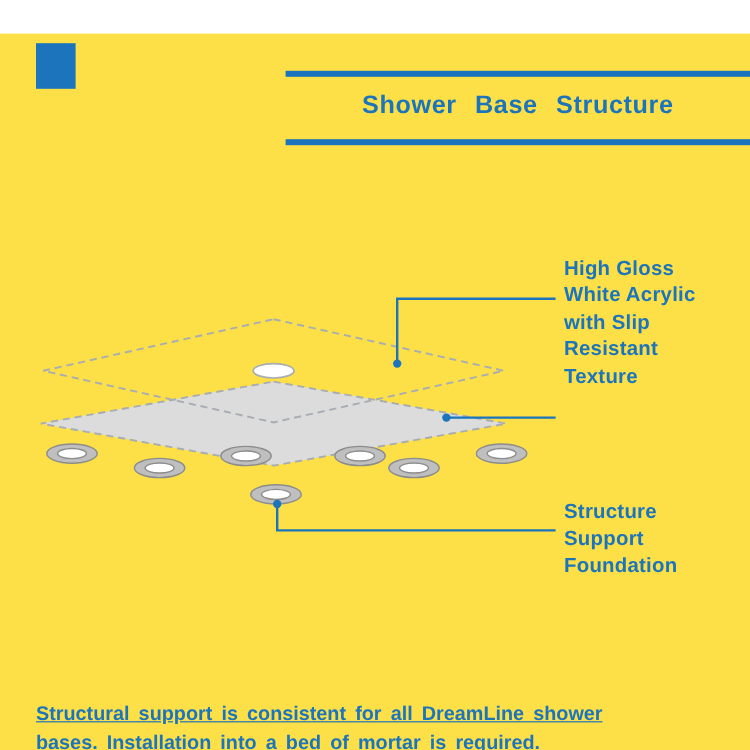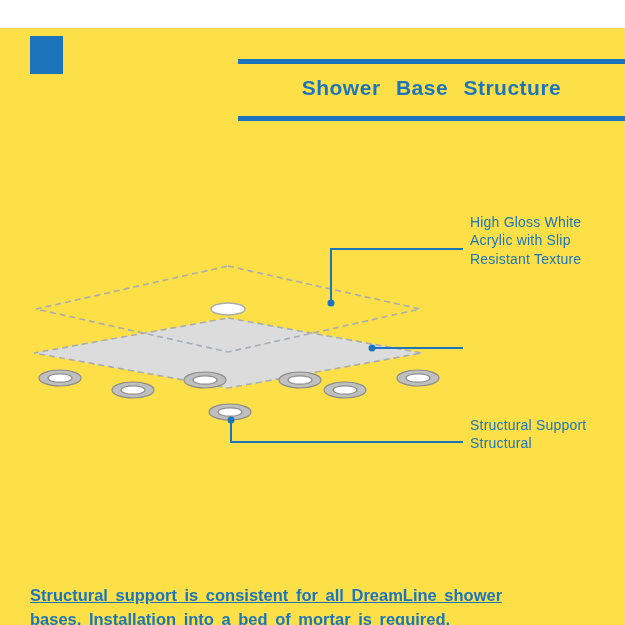--- a/index.html
+++ b/index.html
@@ -47,22 +47,22 @@
     word-spacing: 9px;
   }
   .diagram {
     position: absolute;
     left: 0;
     top: 0;
   }
   .callout {
     position: absolute;
     color: #1c75bc;
-    font-size: 14px;
-    font-weight: normal;
+    font-size: 17px;
+    font-weight: bold;
     line-height: 1.32;
     letter-spacing: 0.2px;
   }
   .callout-acrylic    { left: 470px; top: 185px; width: 118px; }
   .callout-fiberglass { left: 470px; top: 305px; width: 110px; }
   .callout-foundation { left: 470px; top: 388px; width: 125px; }
   .footer-note {
     position: absolute;
     left: 30px;
     top: 556px;
@@ -135,17 +135,17 @@
     <g fill="#1c75bc" stroke="none">
       <circle cx="331" cy="275" r="3.5"></circle>
       <circle cx="372" cy="320" r="3.5"></circle>
       <circle cx="231" cy="392" r="3.5"></circle>
     </g>
   </svg>
 
   <div class="callout callout-acrylic">High Gloss White Acrylic with Slip Resistant Texture</div>
 
 
-  <div class="callout callout-foundation">Structural Support Structural</div>
+  <div class="callout callout-foundation">Structure Support Foundation</div>
 
   <div class="footer-note">Structural support is consistent for all DreamLine shower bases. Installation into a bed of mortar is required.</div>
 
 </div>
 
 </body></html>

